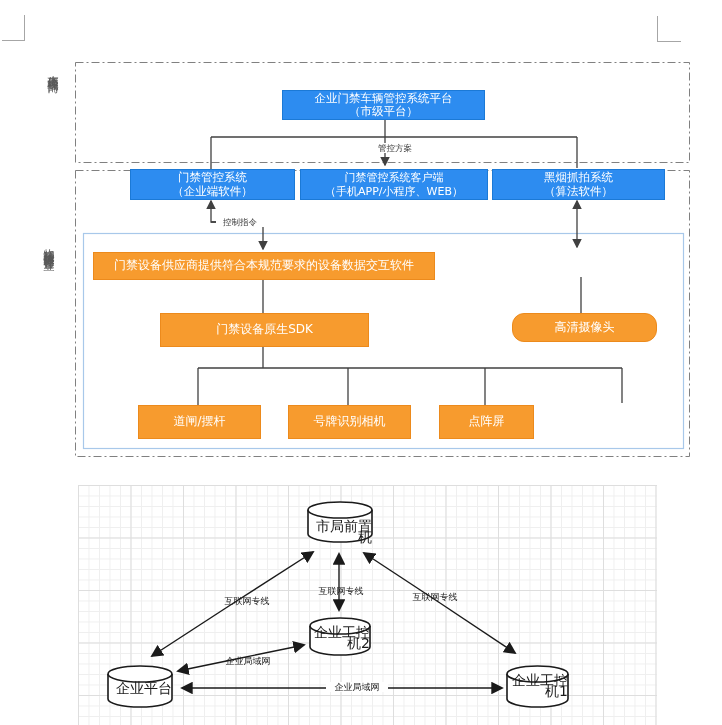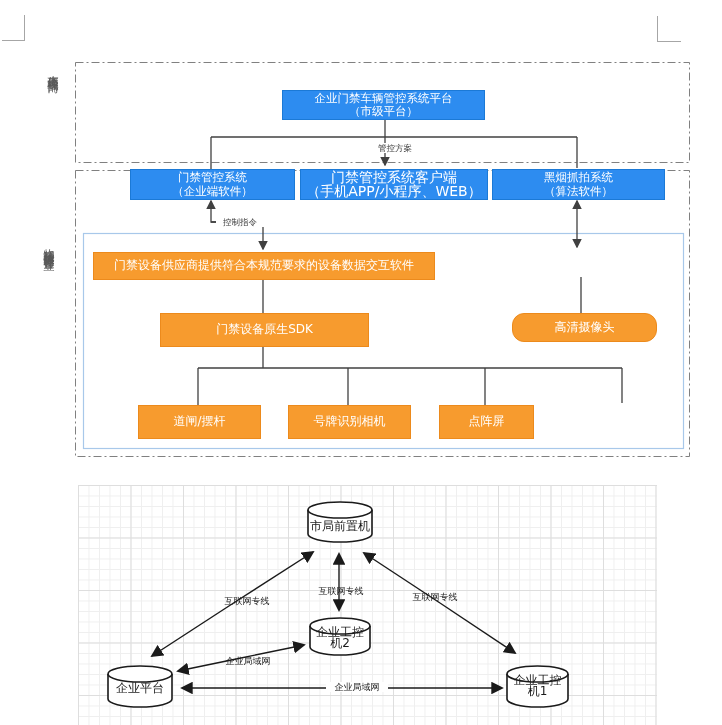--- a/index.html
+++ b/index.html
@@ -32,22 +32,22 @@
     position:absolute;left:78px;top:485px;width:579px;height:240px;
     background-color:#ffffff;
     background-image:
       linear-gradient(to right,#dedede 1px,transparent 1px),
       linear-gradient(to bottom,#dedede 1px,transparent 1px),
       linear-gradient(to right,#efefef 1px,transparent 1px),
       linear-gradient(to bottom,#efefef 1px,transparent 1px);
     background-size:52.5px 52.5px,52.5px 52.5px,10.5px 10.5px,10.5px 10.5px;
   }
   .ntext{
-    position:absolute;color:#1a1a1a;font-size:12px;line-height:11px;
-    text-align:center;white-space:pre-line;font-weight:500;
+    position:absolute;color:#1a1a1a;font-size:14px;line-height:11px;
+    text-align:right;white-space:pre-line;font-weight:500;
   }
   .nlabel{
     position:absolute;color:#1a1a1a;font-size:9px;line-height:10px;
     text-align:center;font-weight:500;
   }
   .nlabel.onLine{background:#ffffff;padding:0 2px;}
   svg{position:absolute;left:0;top:0;}
 </style>
 </head>
 <body>
@@ -122,21 +122,21 @@
     </g>
   </svg>
 
   <div class="vlabel" style="left:46px;top:66px;height:96px;">生态环境管理部门</div>
   <div class="vlabel" style="left:42px;top:240px;height:160px;">物料运输绩效评级管控企业</div>
 
   <div class="fbox blue" style="left:282px;top:90px;width:201px;height:28px;">企业门禁车辆管控系统平台
 （市级平台）</div>
   <div class="fbox blue" style="left:130px;top:169px;width:163px;height:29px;">门禁管控系统
 （企业端软件）</div>
-  <div class="fbox blue" style="left:300px;top:169px;width:186px;height:29px;font-size:14px;">门禁管控系统客户端
+  <div class="fbox blue" style="left:300px;top:169px;width:186px;height:29px;font-size:11px;">门禁管控系统客户端
 （手机APP/小程序、WEB）</div>
   <div class="fbox blue" style="left:492px;top:169px;width:171px;height:29px;">黑烟抓拍系统
 （算法软件）</div>
 
   <div class="fbox orange single" style="left:93px;top:252px;width:340px;height:26px;">门禁设备供应商提供符合本规范要求的设备数据交互软件</div>
   <div class="fbox orange single" style="left:160px;top:313px;width:207px;height:32px;">门禁设备原生SDK</div>
   <div class="fbox orange single" style="left:512px;top:313px;width:143px;height:27px;border-radius:12px;">高清摄像头</div>
   <div class="fbox orange single" style="left:138px;top:405px;width:121px;height:32px;">道闸/摆杆</div>
   <div class="fbox orange single" style="left:288px;top:405px;width:121px;height:32px;">号牌识别相机</div>
   <div class="fbox orange single" style="left:439px;top:405px;width:93px;height:32px;">点阵屏</div>

